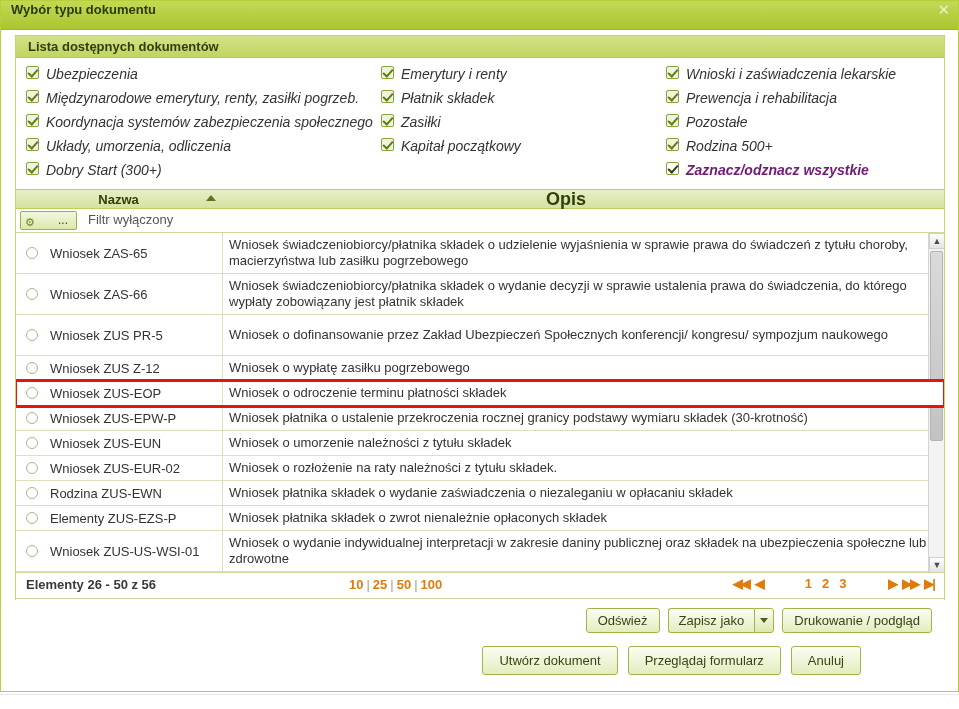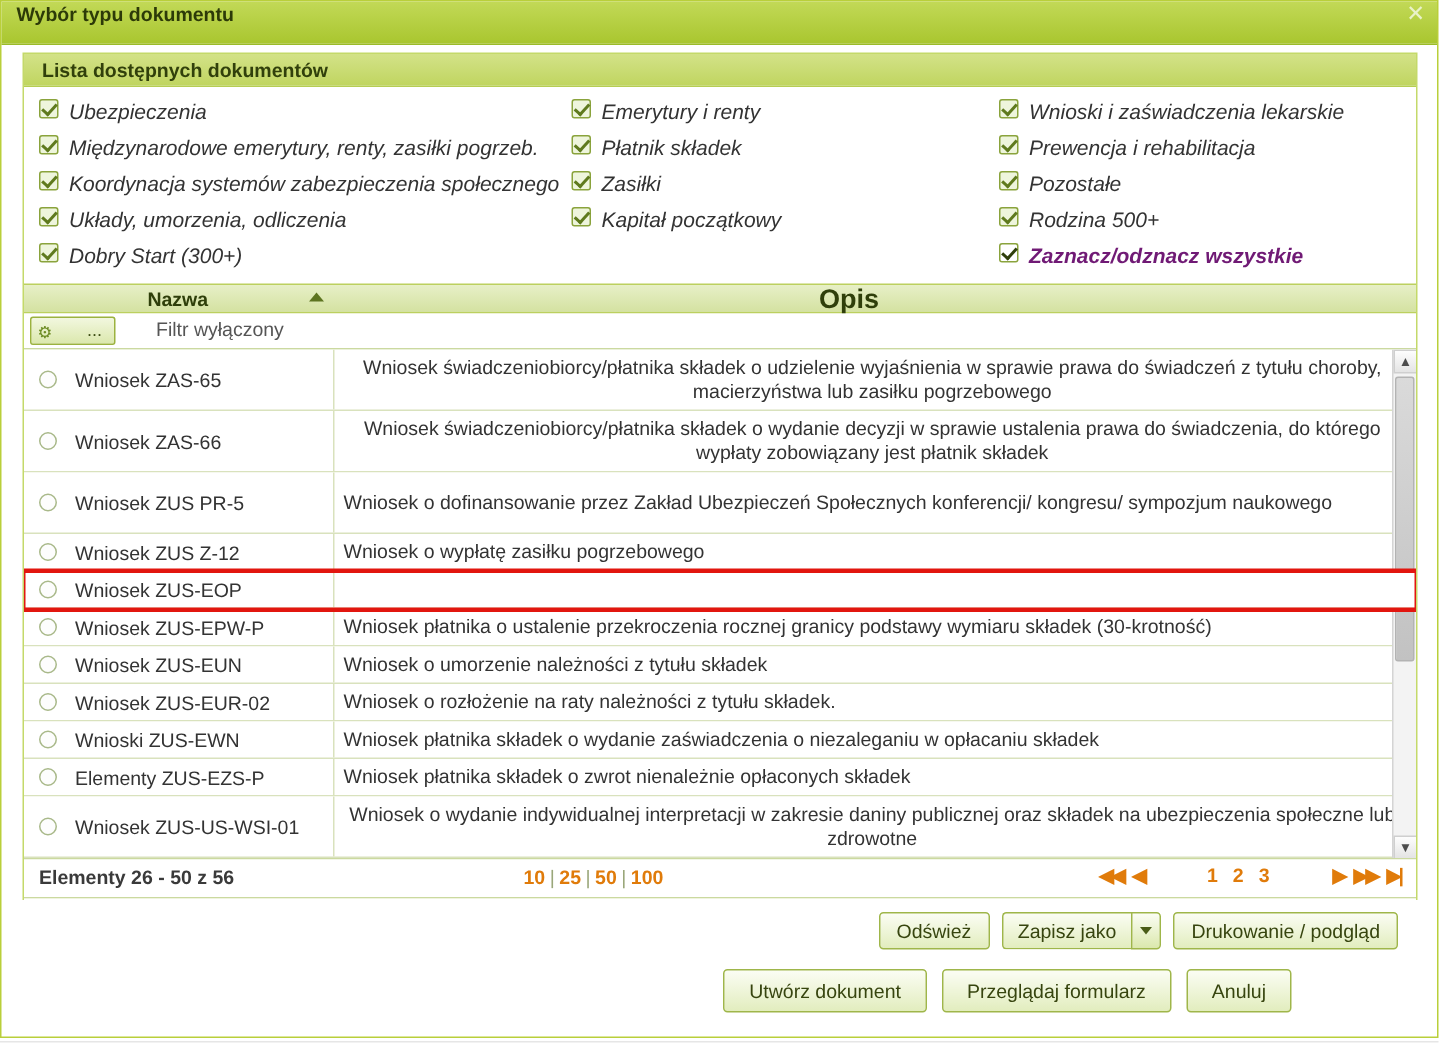--- a/index.html
+++ b/index.html
@@ -153,21 +153,21 @@
     cursor: pointer;
   }
   .filter-btn .fico {
     position: absolute;
     left: 4px; top: 2px;
     font-size: 11px;
     color: #6b8a22;
   }
   .filter-label {
     position: absolute;
-    left: 88px; top: 3px;
+    left: 72px; top: 3px;
     font-size: 13px;
     color: #555;
   }
   .grid-wrap {
     position: relative;
     height: 340px;
     overflow: hidden;
     border-bottom: 1px solid #cbd9a0;
   }
   .row {
@@ -201,21 +201,20 @@
     border-right: 1px solid #d9e2bd;
   }
   .row .desc-cell {
     flex: 1;
     display: flex;
     align-items: center;
     font-size: 13px;
     color: #333;
     padding: 3px 10px 3px 6px;
     line-height: 16px;
-    text-align: center;
   }
   .row.tall { min-height: 41px; }
   .row.highlight {
     outline: 3px solid #e2160f;
     outline-offset: -1px;
     position: relative;
     z-index: 5;
   }
   .vscroll {
     position: absolute;
@@ -487,20 +486,21 @@
           </div>
         <div class="name-cell">Wniosek ZUS Z-12</div>
         <div class="desc-cell">Wniosek o wypłatę zasiłku pogrzebowego</div>
       </div>
 
       <div class="row highlight">
         <div class="radio-cell">
             <span class="radio"></span>
           </div>
         <div class="name-cell">Wniosek ZUS-EOP</div>
+        <div class="desc-cell">Wniosek o odroczenie terminu płatności składek</div>
       </div>
 
       <div class="row">
         <div class="radio-cell">
             <span class="radio"></span>
           </div>
         <div class="name-cell">Wniosek ZUS-EPW-P</div>
         <div class="desc-cell">Wniosek płatnika o ustalenie przekroczenia rocznej granicy podstawy wymiaru składek (30-krotność)</div>
       </div>
 
@@ -517,21 +517,21 @@
             <span class="radio"></span>
           </div>
         <div class="name-cell">Wniosek ZUS-EUR-02</div>
         <div class="desc-cell">Wniosek o rozłożenie na raty należności z tytułu składek.</div>
       </div>
 
       <div class="row">
         <div class="radio-cell">
             <span class="radio"></span>
           </div>
-        <div class="name-cell">Wnioski ZUS-EWN</div>
+        <div class="name-cell">Rodzina ZUS-EWN</div>
         <div class="desc-cell">Wniosek płatnika składek o wydanie zaświadczenia o niezaleganiu w opłacaniu składek</div>
       </div>
 
       <div class="row">
         <div class="radio-cell">
             <span class="radio"></span>
           </div>
         <div class="name-cell">Elementy ZUS-EZS-P</div>
         <div class="desc-cell">Wniosek płatnika składek o zwrot nienależnie opłaconych składek</div>
       </div>

